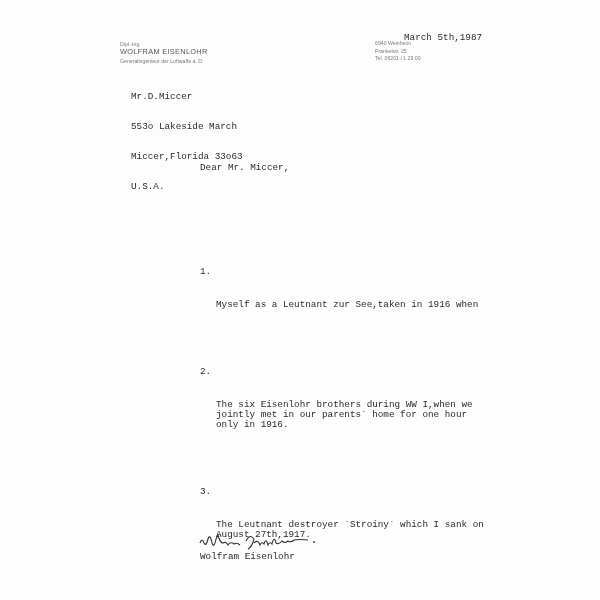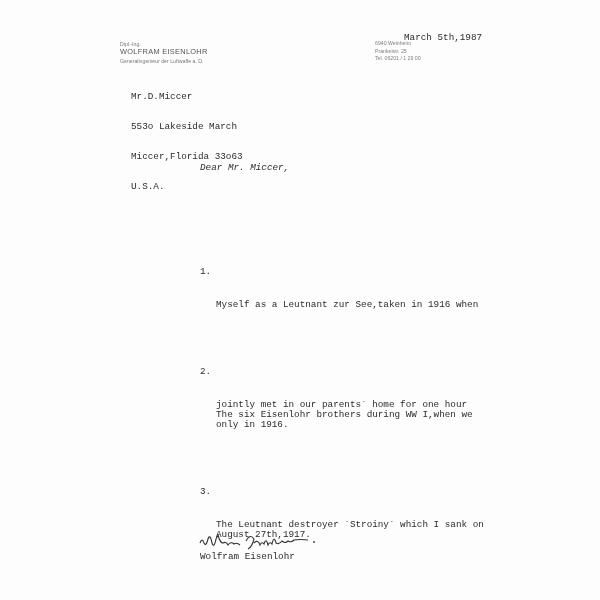--- a/index.html
+++ b/index.html
@@ -31,21 +31,21 @@
     position: absolute;
     font-size: 9.3px;
     line-height: 10px;
     white-space: pre;
     color: #2b2b2b;
   }
   #date { left: 404px; top: 33px; font-size: 9.3px; }
   #recipient { left: 107px; top: 72px; margin-left: 24px; }
 
   #body { left: 200px; top: 143px; }
-  .para { margin: 0; font-style: italic; }
+  .para { margin: 0; }
   .gap { height: 7px; }
   .item { display: flex; }
   .item .num { width: 16px; flex: none; }
   .item .txt { white-space: pre; margin-top: 33px; }
 
   .signature {
     position: absolute; left: 196px; top: 531px;
     width: 150px; height: 22px;
   }
   #signer { left: 200px; top: 552px; }
@@ -81,21 +81,21 @@
     <div class="gap"></div>
 
     <div class="item">
       <span class="num">1.</span>
       <span class="txt"><div>Myself as a Leutnant zur See,taken in 1916 when</div></span>
     </div>
     <div class="gap"></div>
 
     <div class="item">
       <span class="num">2.</span>
-      <span class="txt"><div>jointly met in our parents` home for one hour</div><div>The six Eisenlohr brothers during WW I,when we</div><div>only in 1916.</div></span>
+      <span class="txt"><div>The six Eisenlohr brothers during WW I,when we</div><div>jointly met in our parents` home for one hour</div><div>only in 1916.</div></span>
     </div>
     <div class="gap"></div>
 
     <div class="item">
       <span class="num">3.</span>
       <span class="txt"><div>The Leutnant destroyer `Stroiny` which I sank on</div><div>August 27th,1917.</div></span>
     </div>
     <div class="gap"></div>
 
     

